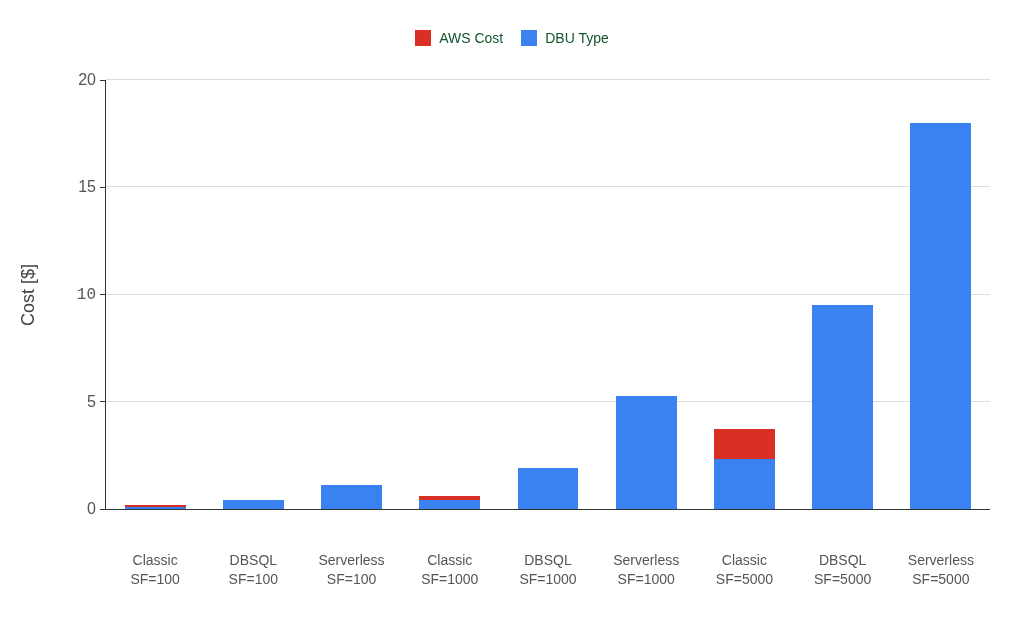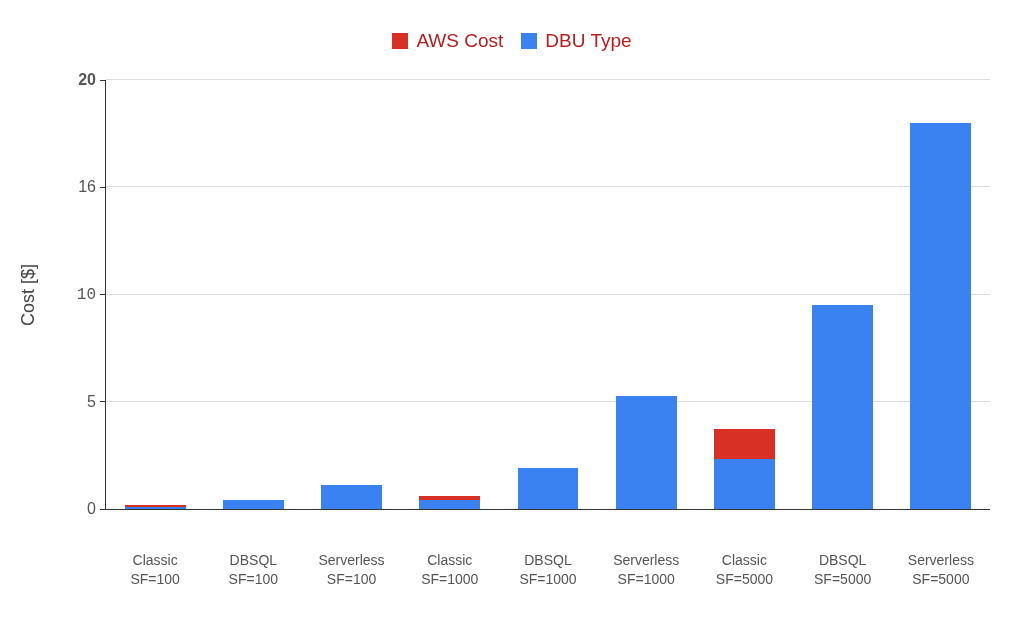--- a/index.html
+++ b/index.html
@@ -19,22 +19,22 @@
       height: 634px;
     }
     .legend {
       position: absolute;
       top: 30px;
       left: 0;
       width: 100%;
       display: flex;
       justify-content: center;
       gap: 18px;
-      font-size: 19px;
-      color: #b91c1c;
+      font-size: 14px;
+      color: #14532d;
     }
     .legend-item {
       display: flex;
       align-items: center;
       gap: 8px;
     }
     .legend-swatch {
       width: 16px;
       height: 16px;
       display: inline-block;
@@ -152,24 +152,24 @@
         <div class="y-tick-mark" style="bottom: calc(0% - 0.5px);"></div>
         <div class="y-tick-label" style="bottom: calc(0% + 0px); transform: translateY(50%);">0</div>
         <div class="gridline" style="bottom: 25%;"></div>
         <div class="y-tick-mark" style="bottom: calc(25% - 0.5px);"></div>
         <div class="y-tick-label" style="bottom: calc(25% + 0px); transform: translateY(50%);">5</div>
         <div class="gridline" style="bottom: 50%;"></div>
         <div class="y-tick-mark" style="bottom: calc(50% - 0.5px);"></div>
         <div class="y-tick-label" style="bottom: calc(50% + 0px); transform: translateY(50%); font-family: Liberation Mono, monospace;">10</div>
         <div class="gridline" style="bottom: 75%;"></div>
         <div class="y-tick-mark" style="bottom: calc(75% - 0.5px);"></div>
-        <div class="y-tick-label" style="bottom: calc(75% + 0px); transform: translateY(50%);">16</div>
+        <div class="y-tick-label" style="bottom: calc(75% + 0px); transform: translateY(50%);">15</div>
         <div class="gridline" style="bottom: 100%;"></div>
         <div class="y-tick-mark" style="bottom: calc(100% - 0.5px);"></div>
-        <div class="y-tick-label" style="bottom: calc(100% + 0px); transform: translateY(50%); font-weight: bold;">20</div>
+        <div class="y-tick-label" style="bottom: calc(100% + 0px); transform: translateY(50%);">20</div>
       </div>
     <div class="bars-wrap" id="bars">
         <div class="bar-slot">
           <div class="bar-stack" style="flex-direction: column; height: 1%;">
             <div class="seg" style="background: rgb(217, 48, 37); height: 50%;"></div>
             <div class="seg" style="background: rgb(58, 129, 241); height: 50%;"></div>
           </div>
           <div class="x-tick-label">Classic<br>SF=100</div>
         </div>
         <div class="bar-slot">

